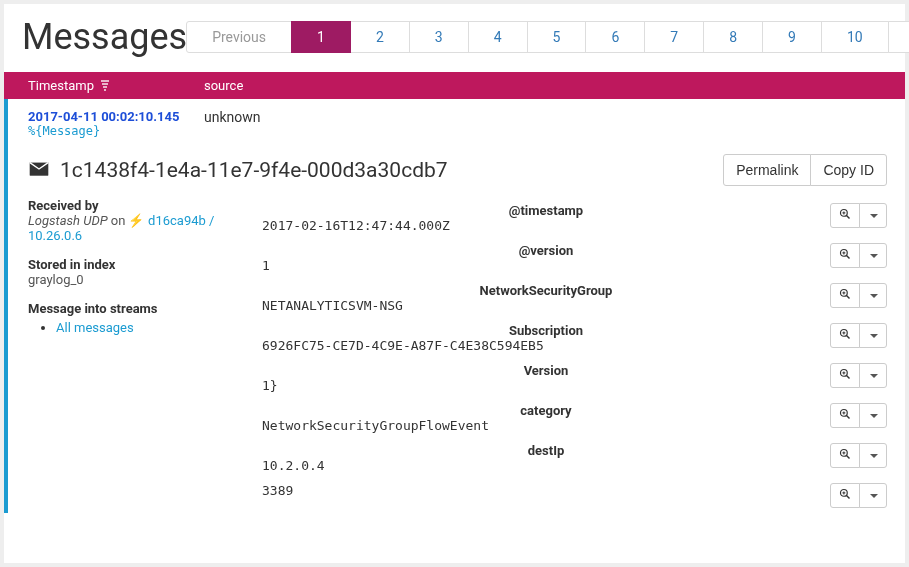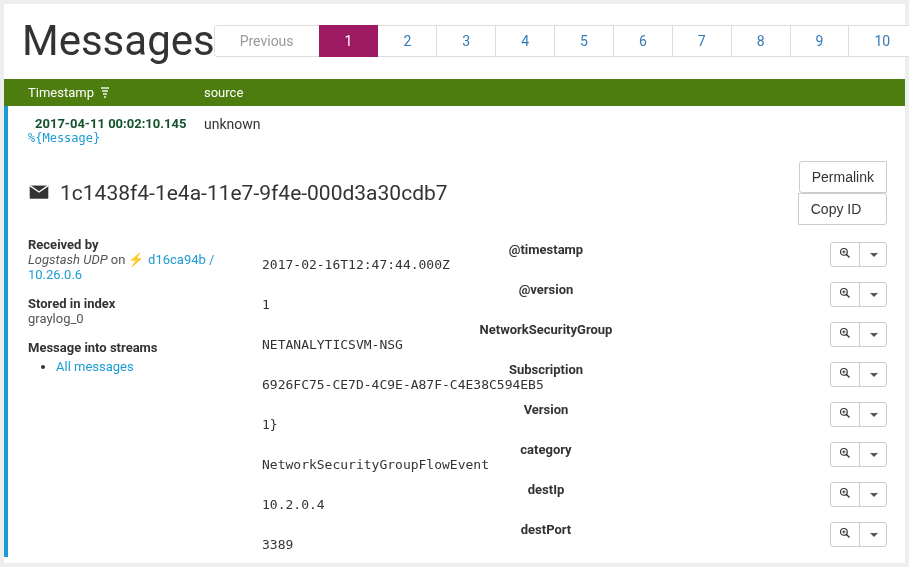--- a/index.html
+++ b/index.html
@@ -16,21 +16,21 @@
     min-height: 559px;
     position: relative;
   }
   .header-row {
     display: flex;
     align-items: center;
     justify-content: space-between;
     padding: 12px 18px 14px 18px;
   }
   .page-title {
-    font-size: 42px;
+    font-size: 36px;
     font-weight: 400;
     color: #333;
   }
   .pagination {
     display: flex;
   }
   .pagination a {
     border: 1px solid #ddd;
     padding: 7px 25px;
     color: #337ab7;
@@ -48,50 +48,50 @@
     border: 1px solid #ccc;
     background: #fff;
     padding: 5px 10px;
     border-radius: 3px;
     cursor: pointer;
     font-size: 12px;
     color: #333;
     display:flex; align-items:center; justify-content:center;
   }
   .table-head {
-    background: #4d7c0f;
+    background: #be185d;
     color: #fff;
     display: flex;
     padding: 6px 0;
     font-size: 13px;
   }
   .th-ts { width: 200px; padding-left: 24px; display:flex; align-items:center; gap:6px;}
   .th-src { flex: 1; }
   .sort-icon { font-size: 10px; opacity: .9; display:inline-flex; flex-direction:column; line-height:5px;}
   .row1 {
     display: flex;
     padding: 10px 0 4px 0;
     border-left: 4px solid #1b9bd1;
   }
   .row1 .c1 { width: 196px; padding-left: 20px; }
   .row1 .c2 { flex: 1; }
-  .ts { font-weight: 700; color: #14532d; font-size: 13px; margin-left: 7px;}
+  .ts { font-weight: 700; color: #1d4ed8; font-size: 13px;}
   .msg-expr { color: #1b9bd1; font-family: ui-monospace, Menlo, Consolas, monospace; font-size: 12px; }
   .detail-block { border-left: 4px solid #1b9bd1; padding: 12px 18px 0 20px; }
   .msg-header {
     display: flex;
     justify-content: space-between;
     align-items: center;
     margin-bottom: 12px;
     gap: 12px;
   }
   .msg-id-wrap { display:flex; align-items:center; gap:10px; }
   .msg-id { font-size: 21px; font-weight: 400; color: #333; }
   .env-icon svg { width: 22px; height: 22px; }
-  .btn-group { display: flex; flex-direction: column; }
+  .btn-group { display: flex; }
   .btn {
     border: 1px solid #ccc;
     background: #fff;
     padding: 7px 12px;
     font-size: 14px;
     color: #333;
     cursor: pointer;
     margin-left: -1px;
     display:flex; align-items:center; gap:4px;
   }
@@ -360,21 +360,20 @@
                     <line x1="6.5" y1="4.5" x2="6.5" y2="8.5" stroke="#333" stroke-width="1.4"></line>
                   </svg></span>
               </button>
               <button class="mini-btn">
                 <span class="caret"></span>
               </button>
             </div>
           </div>
           <div class="field-row">
             <div class="field-left">
-              <div class="field-name">destPort</div>
               <div class="field-val">3389</div>
             </div>
             <div class="field-actions">
               <button class="mini-btn">
                 <span><svg viewBox="0 0 16 16">
                     <circle cx="6.5" cy="6.5" r="4.5" fill="none" stroke="#333" stroke-width="1.6"></circle>
                     <line x1="10" y1="10" x2="14" y2="14" stroke="#333" stroke-width="1.8"></line>
                     <line x1="4.5" y1="6.5" x2="8.5" y2="6.5" stroke="#333" stroke-width="1.4"></line>
                     <line x1="6.5" y1="4.5" x2="6.5" y2="8.5" stroke="#333" stroke-width="1.4"></line>
                   </svg></span>

